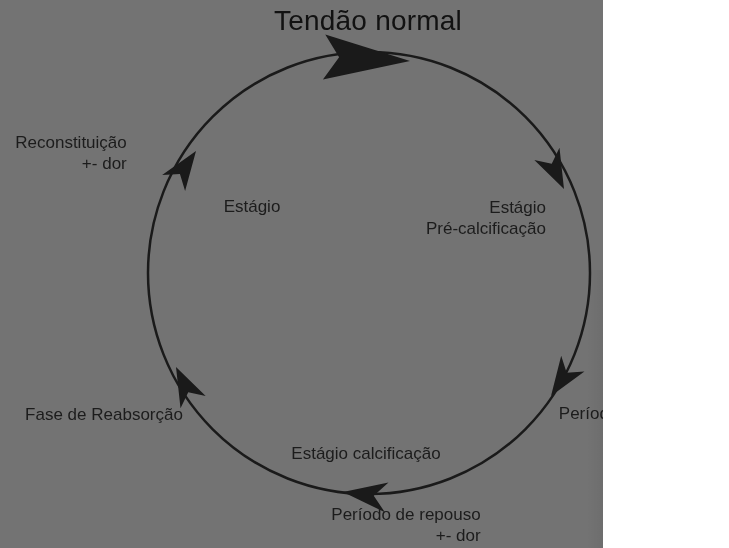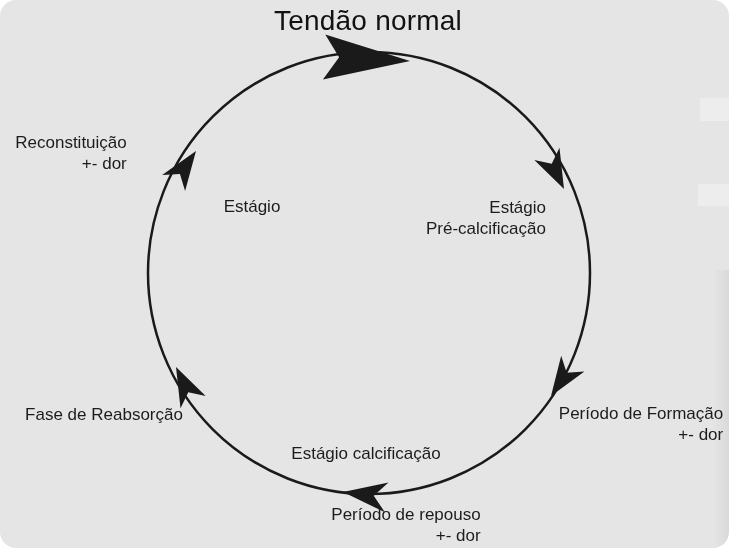--- a/index.html
+++ b/index.html
@@ -1,23 +1,22 @@
 <!DOCTYPE html>
 <html><head>
 <meta charset="utf-8">
 <style>
   html, body { margin: 0; padding: 0; background: #ffffff; }
   .stage {
     position: relative;
-    width: 729px;
+    width: 603px;
     height: 548px;
-    background: #e5e5e5;
+    background: #737373;
     overflow: hidden;
     font-family: "Liberation Sans", sans-serif;
-    border-radius: 16px;
   }
   svg.cycle {
     position: absolute;
     left: 0; top: 0;
     width: 729px; height: 548px;
   }
   .title {
     position: absolute;
     transform: translateX(-50%);
     font-size: 28px;

